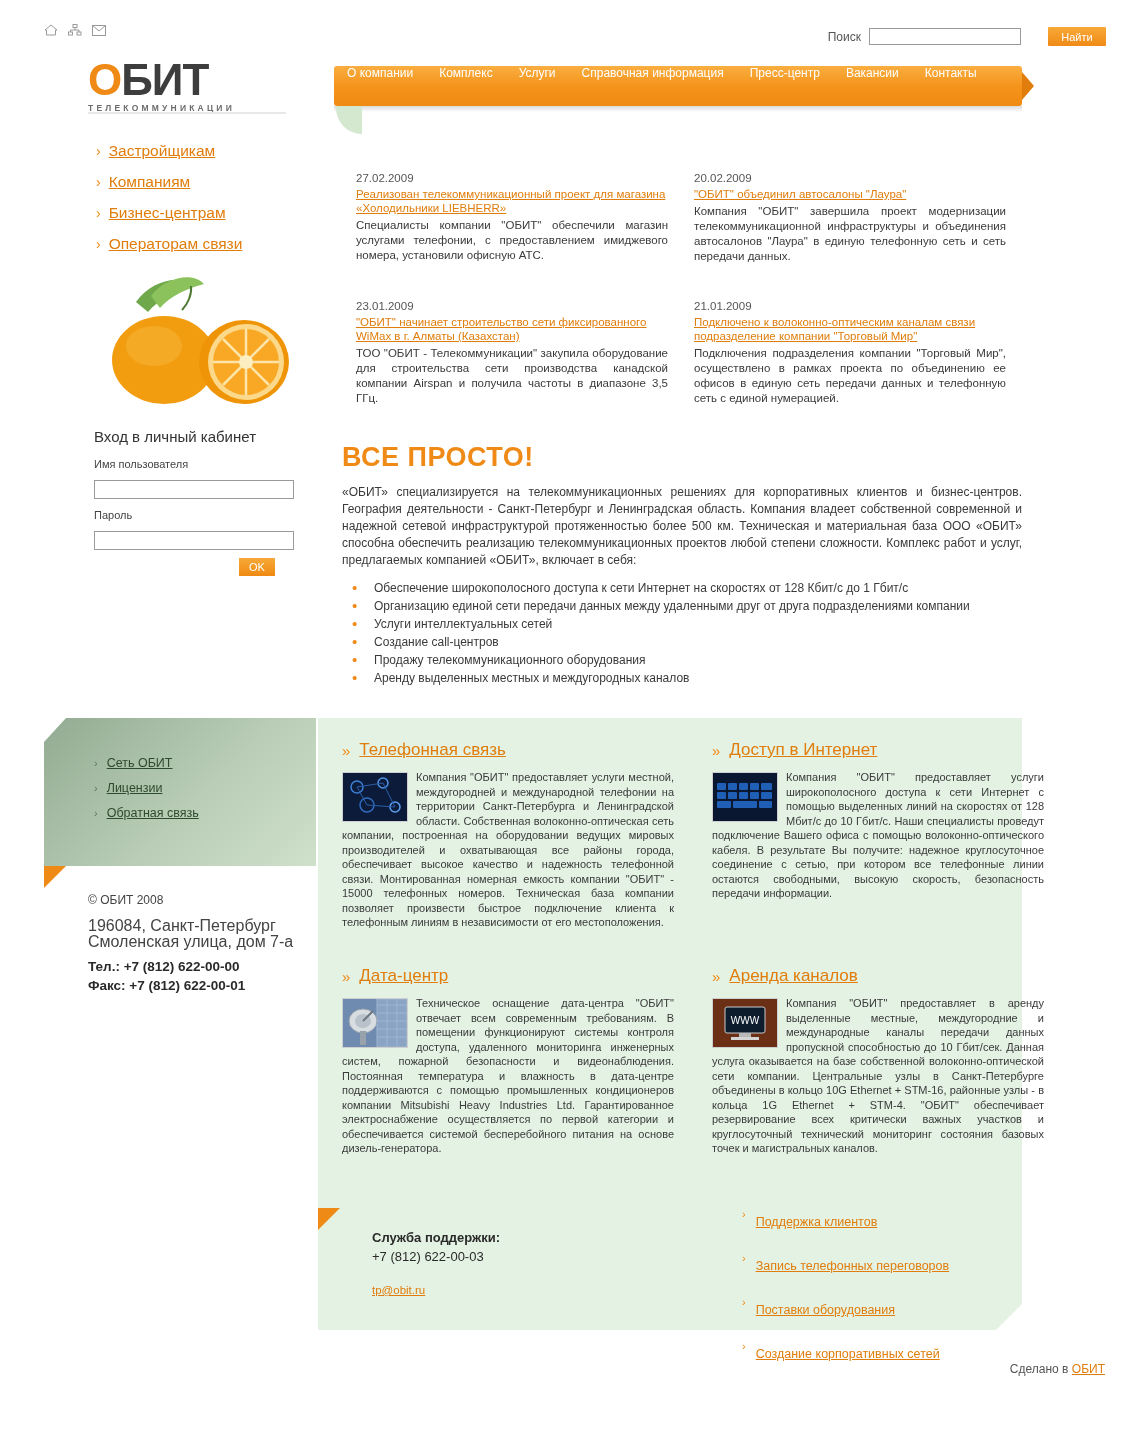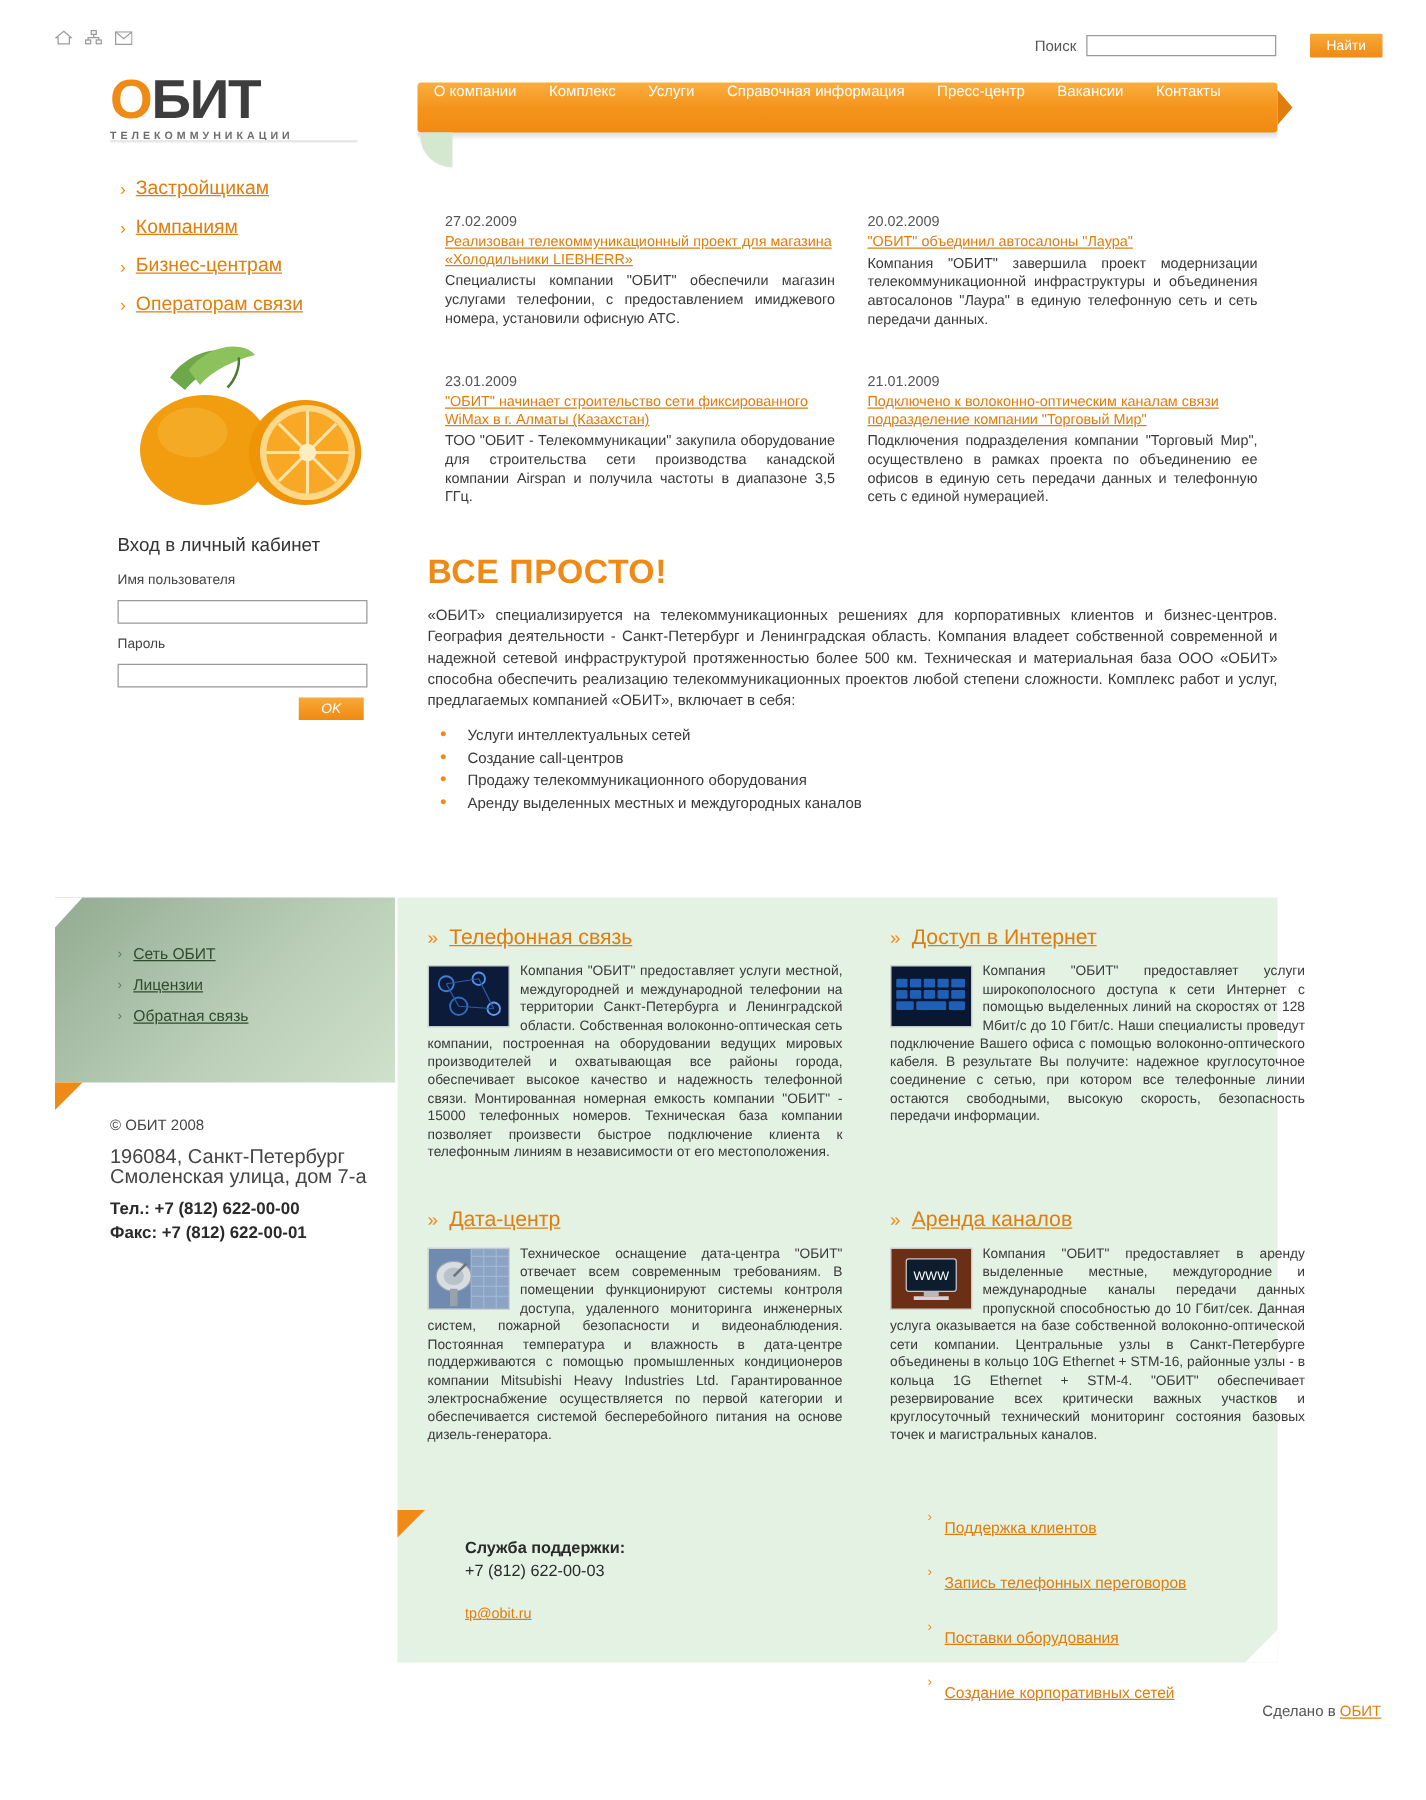--- a/index.html
+++ b/index.html
@@ -135,24 +135,24 @@
   .login-lbl {
     position: absolute; font-size: 11px; color: #444;
   }
   .login-input {
     position: absolute; left: 94px; width: 200px; height: 19px;
     border: 1px solid #9a9a9a; background: #fff;
     font-size: 11px; padding: 0 4px; outline: none;
   }
   .login-ok {
     position: absolute; left: 239px; top: 558px;
-    width: 52px; height: 18px;
+    width: 36px; height: 18px;
     background: linear-gradient(180deg,#f7a938 0%, #ef8a12 100%);
     border: none; color: #fff; font-size: 11px;
-    font-family: "Liberation Sans", sans-serif; cursor: pointer; font-style: italic;
+    font-family: "Liberation Sans", sans-serif; cursor: pointer;
   }
 
   
   .news {
     position: absolute; left: 356px; top: 172px; width: 666px;
   }
   .news-col { position: absolute; width: 312px; }
   .news-date { font-size: 11.5px; color: #555; margin-bottom: 3px; }
   .news-title {
     display: block; font-size: 11.5px; color: #e07d0c;
@@ -404,20 +404,22 @@
     <div class="news-col" style="left:338px; top:128px;">
       <div class="news-date">21.01.2009</div>
       <a href="#" class="news-title">Подключено к волоконно-оптическим каналам связи подразделение компании "Торговый Мир"</a>
       <div class="news-body">Подключения подразделения компании "Торговый Мир", осуществлено в рамках проекта по объединению ее офисов в единую сеть передачи данных и телефонную сеть с единой нумерацией.</div>
     </div>
   </div>
 
   <div class="intro-h">ВСЕ ПРОСТО!</div>
   <div class="intro-p">«ОБИТ» специализируется на телекоммуникационных решениях для корпоративных клиентов и бизнес-центров. География деятельности - Санкт-Петербург и Ленинградская область. Компания владеет собственной современной и надежной сетевой инфраструктурой протяженностью более 500 км. Техническая и материальная база ООО «ОБИТ» способна обеспечить реализацию телекоммуникационных проектов любой степени сложности. Комплекс работ и услуг, предлагаемых компанией «ОБИТ», включает в себя:</div>
   <ul class="intro-list">
+    <li>Обеспечение широкополосного доступа к сети Интернет на скоростях от 128 Кбит/с до 1 Гбит/с</li>
+    <li>Организацию единой сети передачи данных между удаленными друг от друга подразделениями компании</li>
     <li>Услуги интеллектуальных сетей</li>
     <li>Создание call-центров</li>
     <li>Продажу телекоммуникационного оборудования</li>
     <li>Аренду выделенных местных и междугородных каналов</li>
   </ul>
 
   <div class="green-left"></div>
   <div class="green-left-corner"></div>
   <div class="green-right"></div>
 

